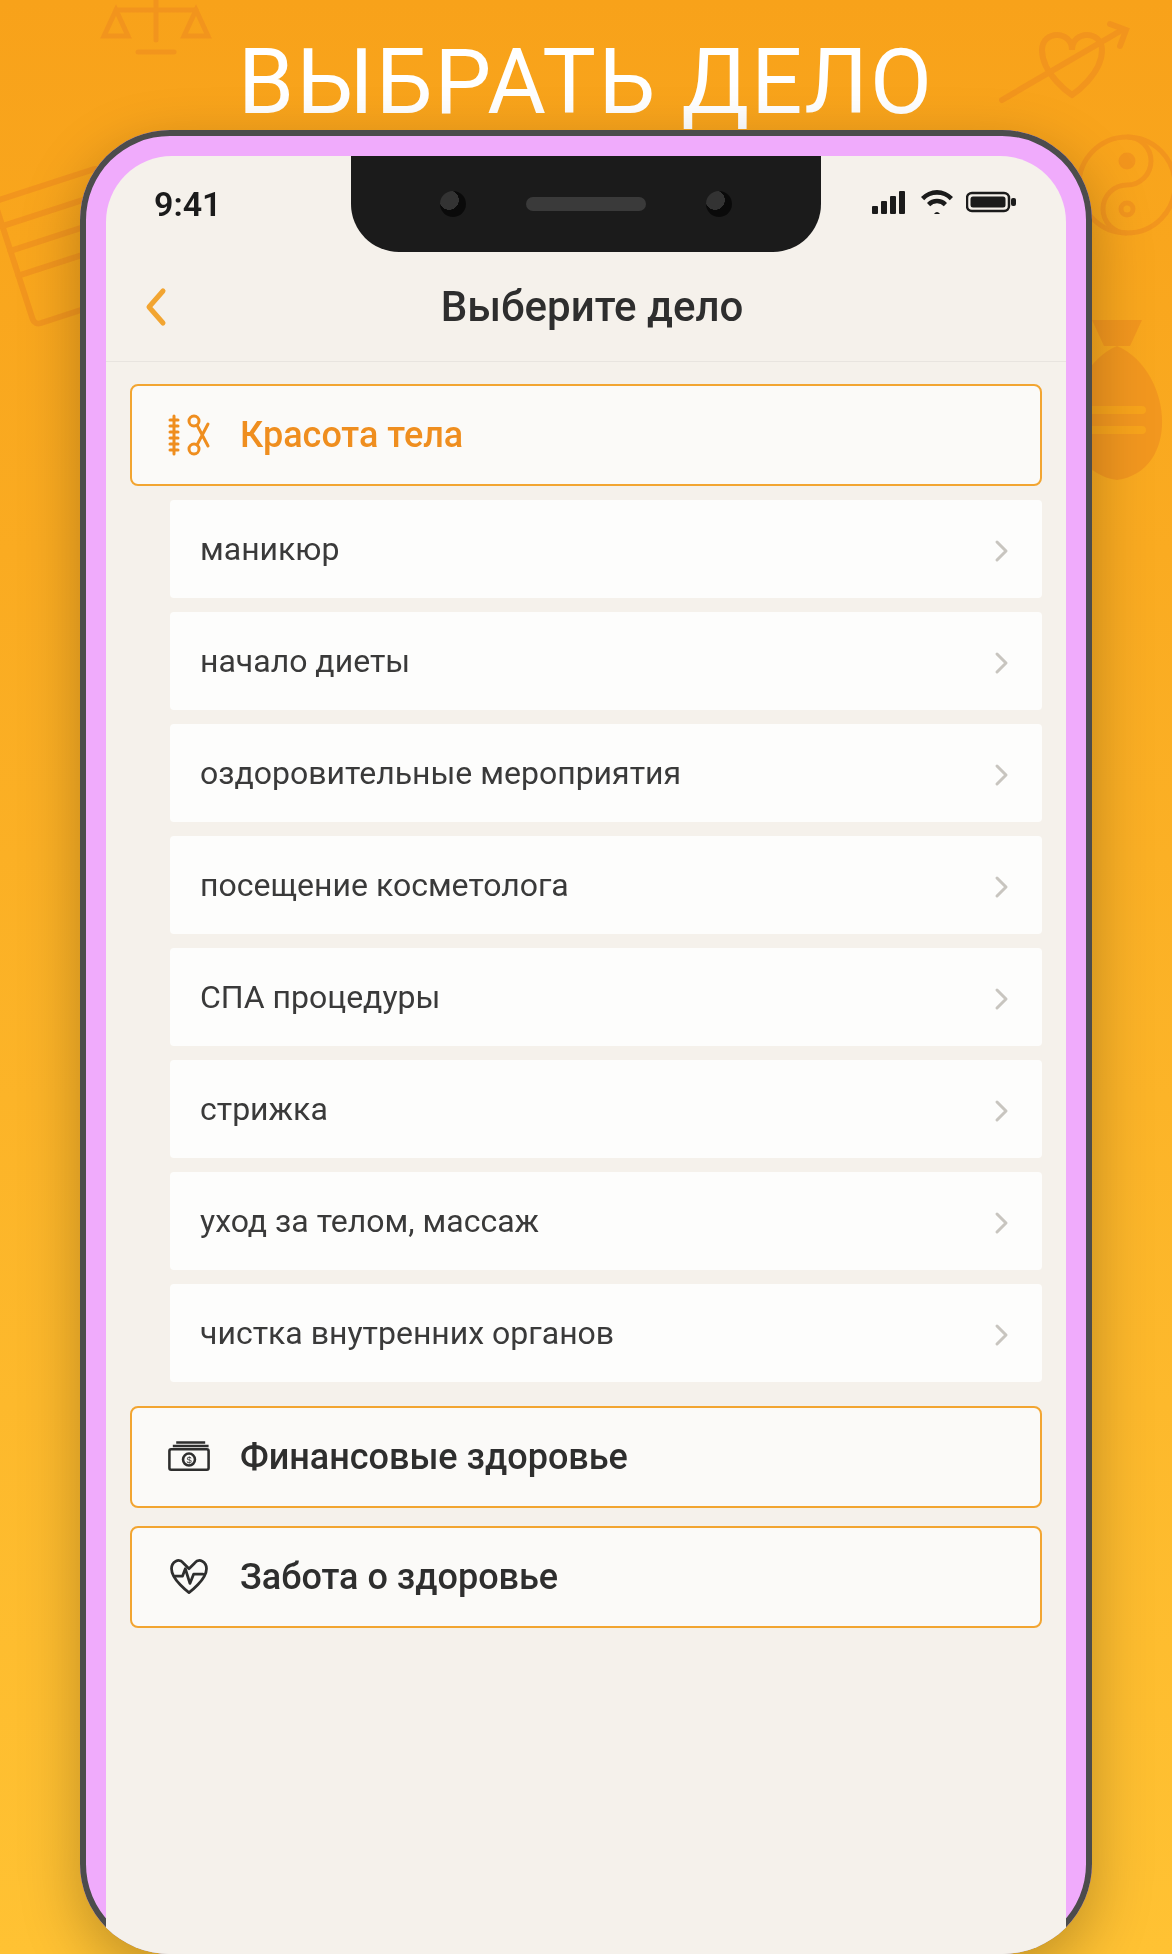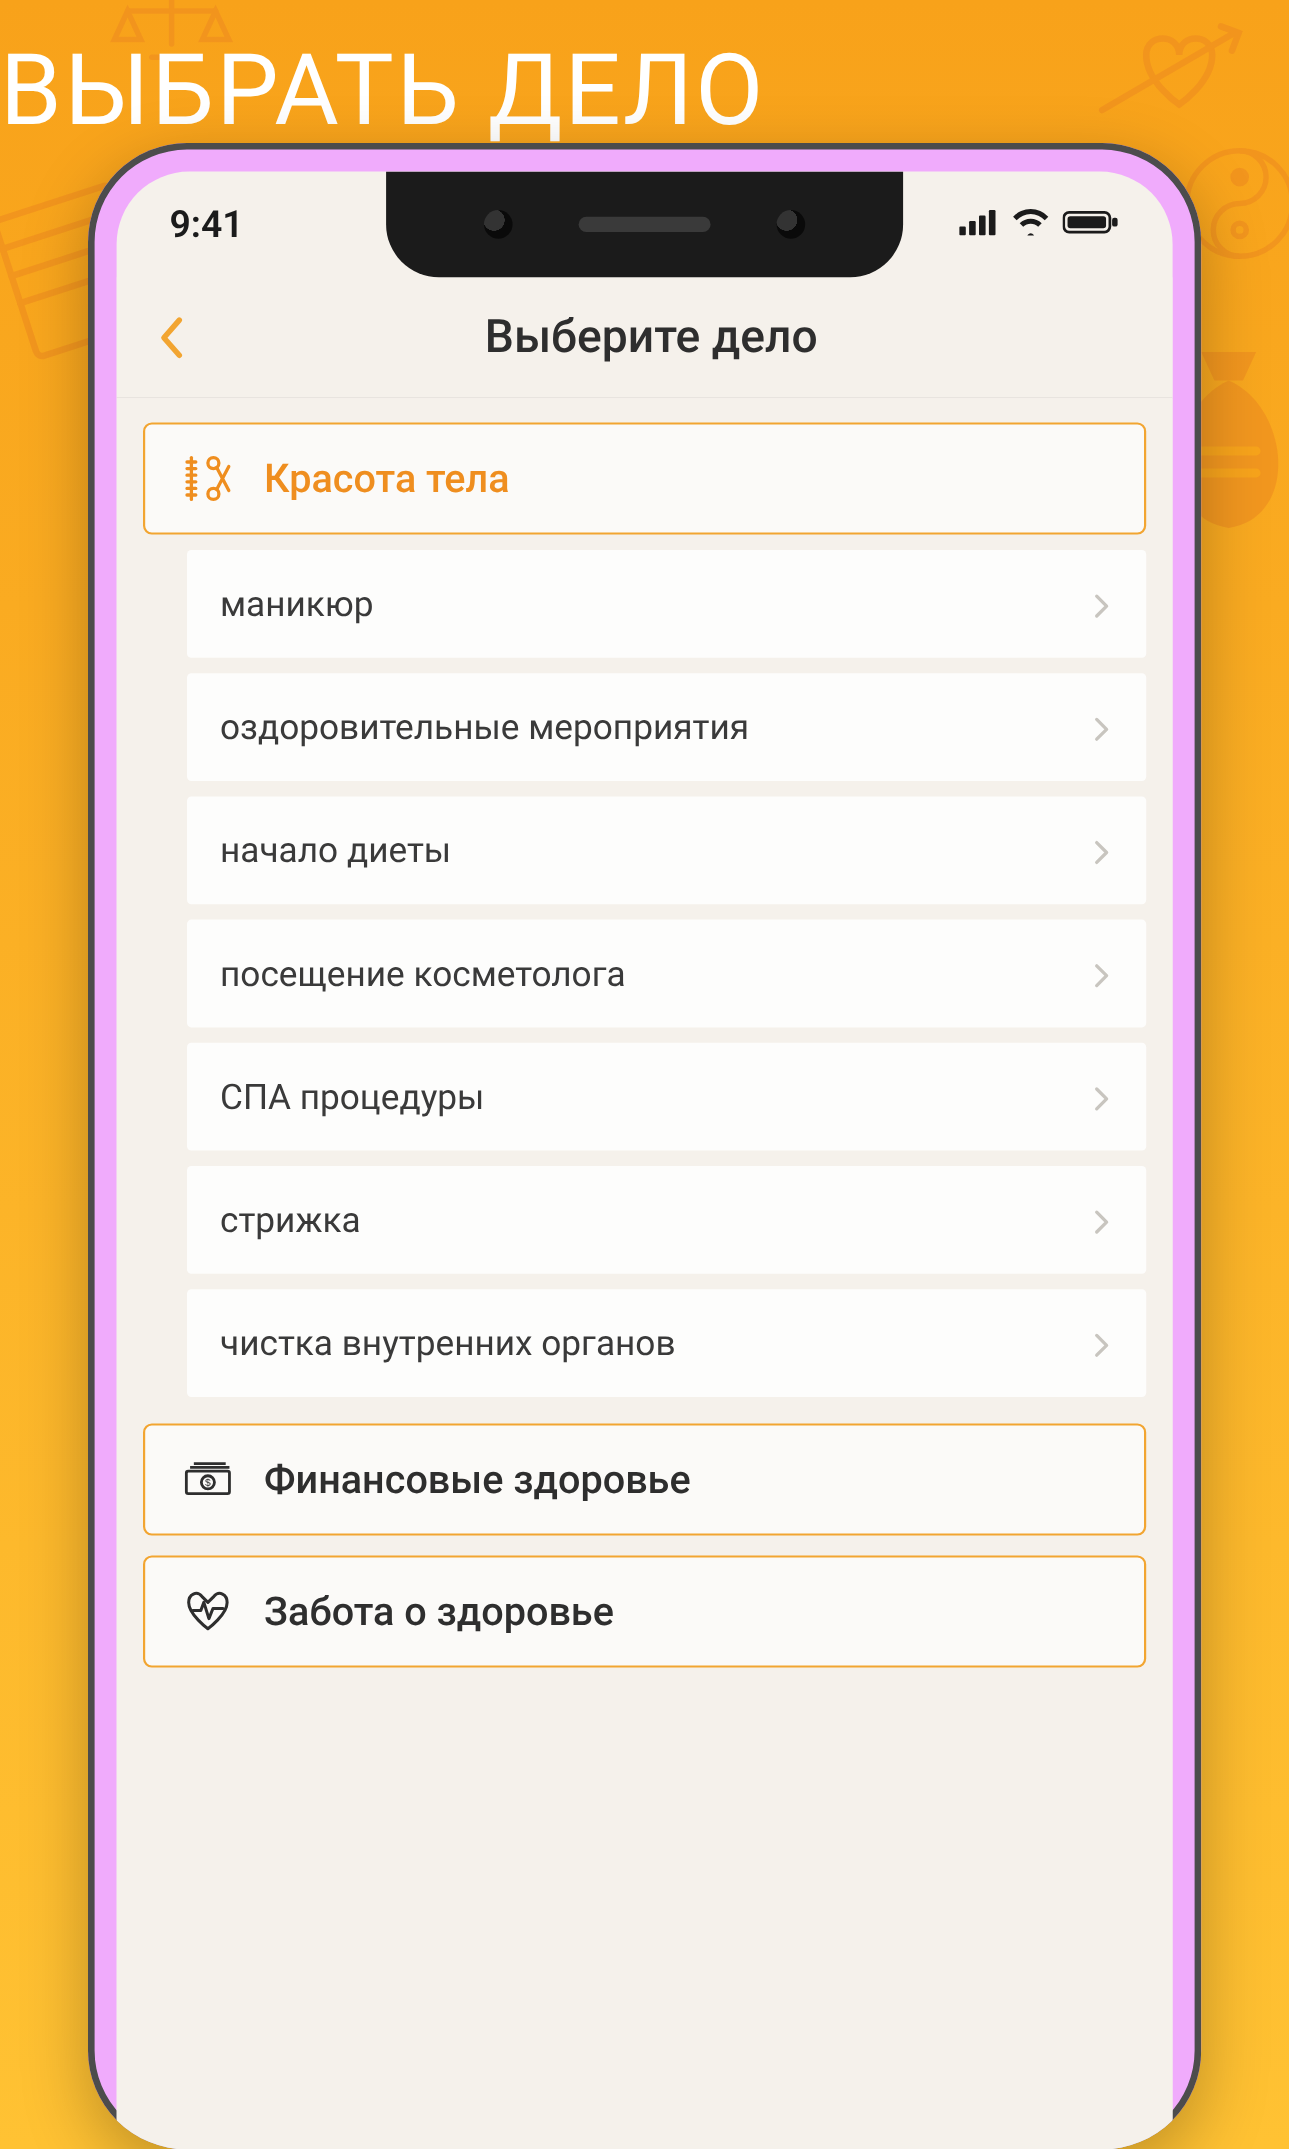--- a/index.html
+++ b/index.html
@@ -15,21 +15,21 @@
 
   
   .bg-doodle { position: absolute; opacity: .65; pointer-events:none; }
   .bg-doodle svg { display:block; }
 
   
   .promo-title {
     position: absolute;
     top: 30px;
     left: 0; right: 0;
-    text-align: left;
+    text-align: center;
     font-size: 90px;
     font-weight: 400;
     color: #ffffff;
     letter-spacing: 2px;
   }
 
   
   .phone {
     position: absolute;
     top: 130px;
@@ -309,53 +309,61 @@
       <div class="item-list">
         <div class="item">
           <span class="item-label">маникюр</span>
           <span class="chevron">
               <svg width="16" height="24" viewBox="0 0 16 24">
                 <path d="M3 3 L12 12 L3 21" fill="none" stroke="#c8c5bf" stroke-width="3" stroke-linecap="round" stroke-linejoin="round"></path>
               </svg>
             </span>
         </div>
         <div class="item">
+          <span class="item-label">начало диеты</span>
+          <span class="chevron">
+              <svg width="16" height="24" viewBox="0 0 16 24">
+                <path d="M3 3 L12 12 L3 21" fill="none" stroke="#c8c5bf" stroke-width="3" stroke-linecap="round" stroke-linejoin="round"></path>
+              </svg>
+            </span>
+        </div>
+        <div class="item">
           <span class="item-label">оздоровительные мероприятия</span>
           <span class="chevron">
               <svg width="16" height="24" viewBox="0 0 16 24">
                 <path d="M3 3 L12 12 L3 21" fill="none" stroke="#c8c5bf" stroke-width="3" stroke-linecap="round" stroke-linejoin="round"></path>
               </svg>
             </span>
         </div>
         <div class="item">
-          <span class="item-label">начало диеты</span>
-          <span class="chevron">
-              <svg width="16" height="24" viewBox="0 0 16 24">
-                <path d="M3 3 L12 12 L3 21" fill="none" stroke="#c8c5bf" stroke-width="3" stroke-linecap="round" stroke-linejoin="round"></path>
-              </svg>
-            </span>
-        </div>
-        <div class="item">
           <span class="item-label">посещение косметолога</span>
           <span class="chevron">
               <svg width="16" height="24" viewBox="0 0 16 24">
                 <path d="M3 3 L12 12 L3 21" fill="none" stroke="#c8c5bf" stroke-width="3" stroke-linecap="round" stroke-linejoin="round"></path>
               </svg>
             </span>
         </div>
         <div class="item">
           <span class="item-label">СПА процедуры</span>
           <span class="chevron">
               <svg width="16" height="24" viewBox="0 0 16 24">
                 <path d="M3 3 L12 12 L3 21" fill="none" stroke="#c8c5bf" stroke-width="3" stroke-linecap="round" stroke-linejoin="round"></path>
               </svg>
             </span>
         </div>
         <div class="item">
           <span class="item-label">стрижка</span>
+          <span class="chevron">
+              <svg width="16" height="24" viewBox="0 0 16 24">
+                <path d="M3 3 L12 12 L3 21" fill="none" stroke="#c8c5bf" stroke-width="3" stroke-linecap="round" stroke-linejoin="round"></path>
+              </svg>
+            </span>
+        </div>
+        <div class="item">
+          <span class="item-label">уход за телом, массаж</span>
           <span class="chevron">
               <svg width="16" height="24" viewBox="0 0 16 24">
                 <path d="M3 3 L12 12 L3 21" fill="none" stroke="#c8c5bf" stroke-width="3" stroke-linecap="round" stroke-linejoin="round"></path>
               </svg>
             </span>
         </div>
         <div class="item">
           <span class="item-label">чистка внутренних органов</span>
           <span class="chevron">
               <svg width="16" height="24" viewBox="0 0 16 24">

